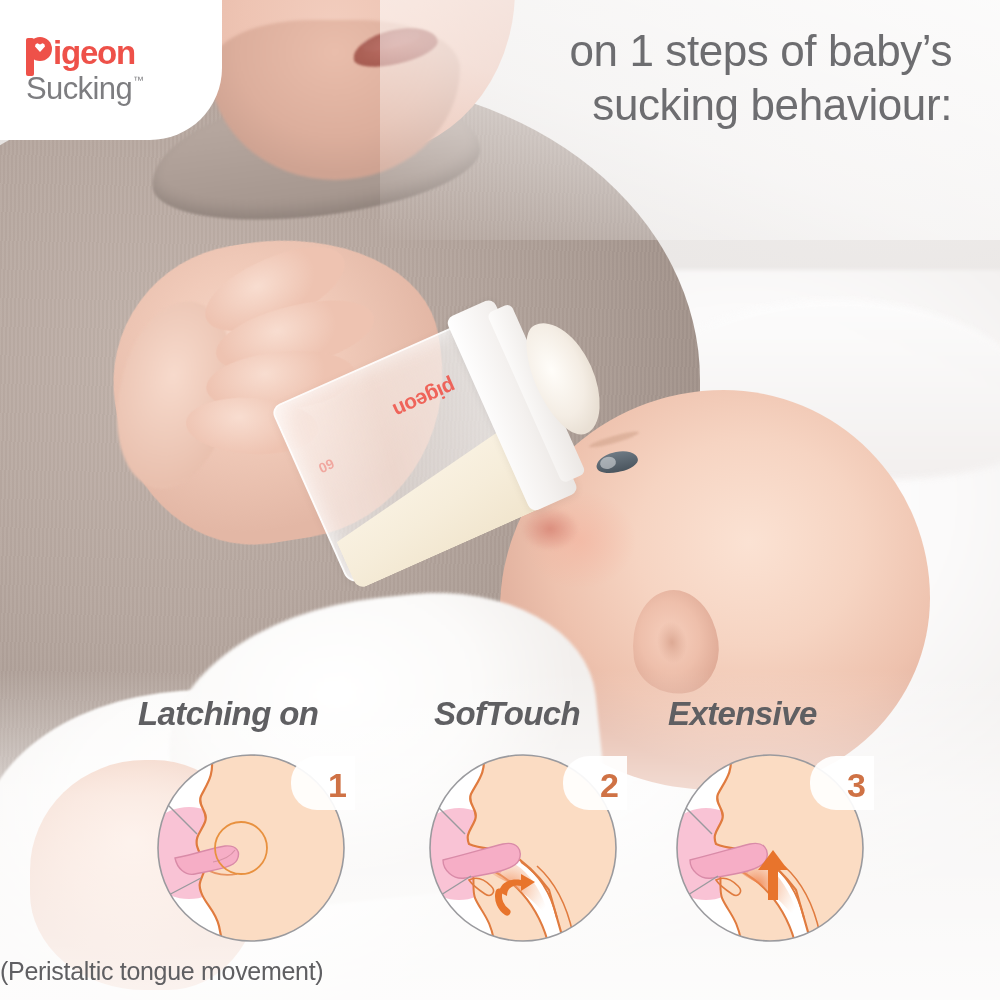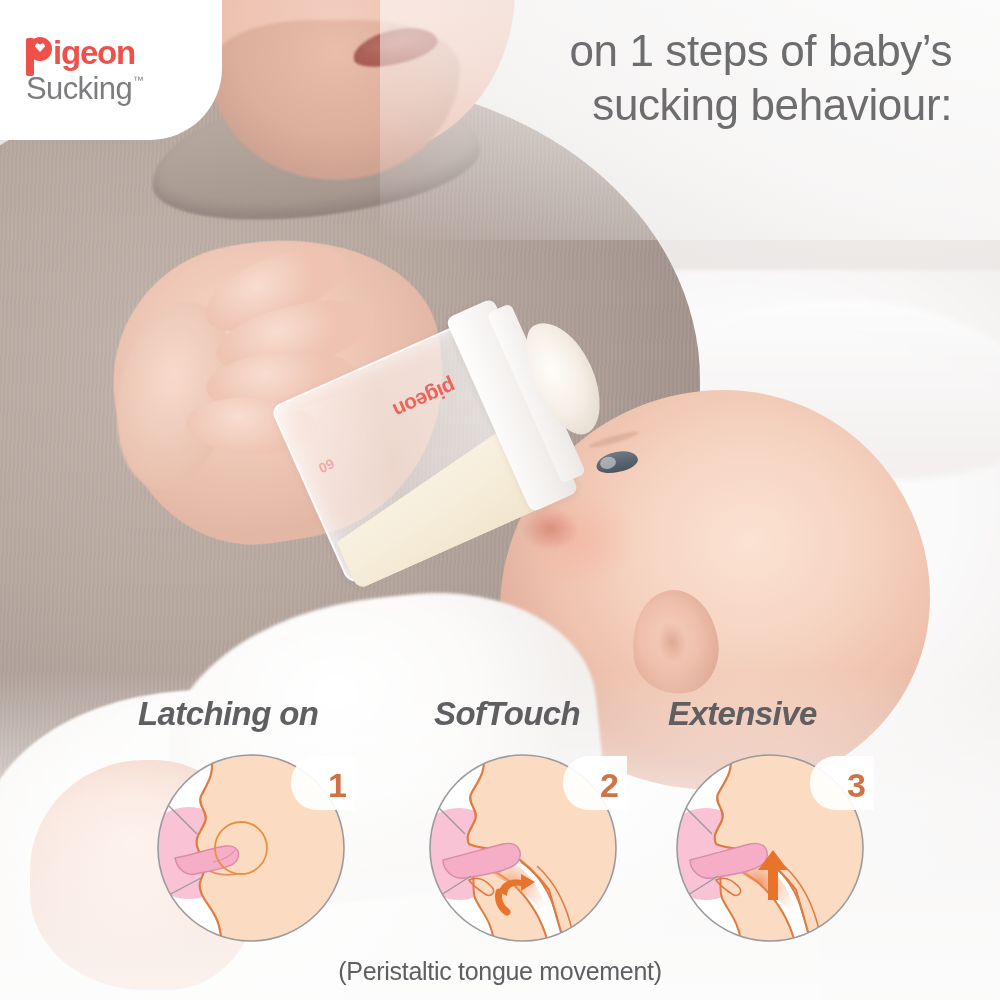--- a/index.html
+++ b/index.html
@@ -256,21 +256,21 @@
   .step-num{
     position:absolute;right:2px;top:18px;font-size:34px;font-weight:700;color:#cf7245;line-height:1;
   }
   .num-bg{
     position:absolute;right:-6px;top:6px;width:64px;height:54px;background:#ffffff;
     border-radius:26px 0 0 26px;opacity:.92;
   }
 
   
   .caption{
-    position:absolute;left:0;bottom:14px;width:1000px;text-align:center;
+    position:absolute;left:0;bottom:14px;width:1000px;
     color:#5f5f62;font-size:25px;letter-spacing:-.3px;
   }
 </style>
 </head>
 <body>
 
 <div class="stage">
 
   <div class="photo">
     <div class="photo-bg"></div>

